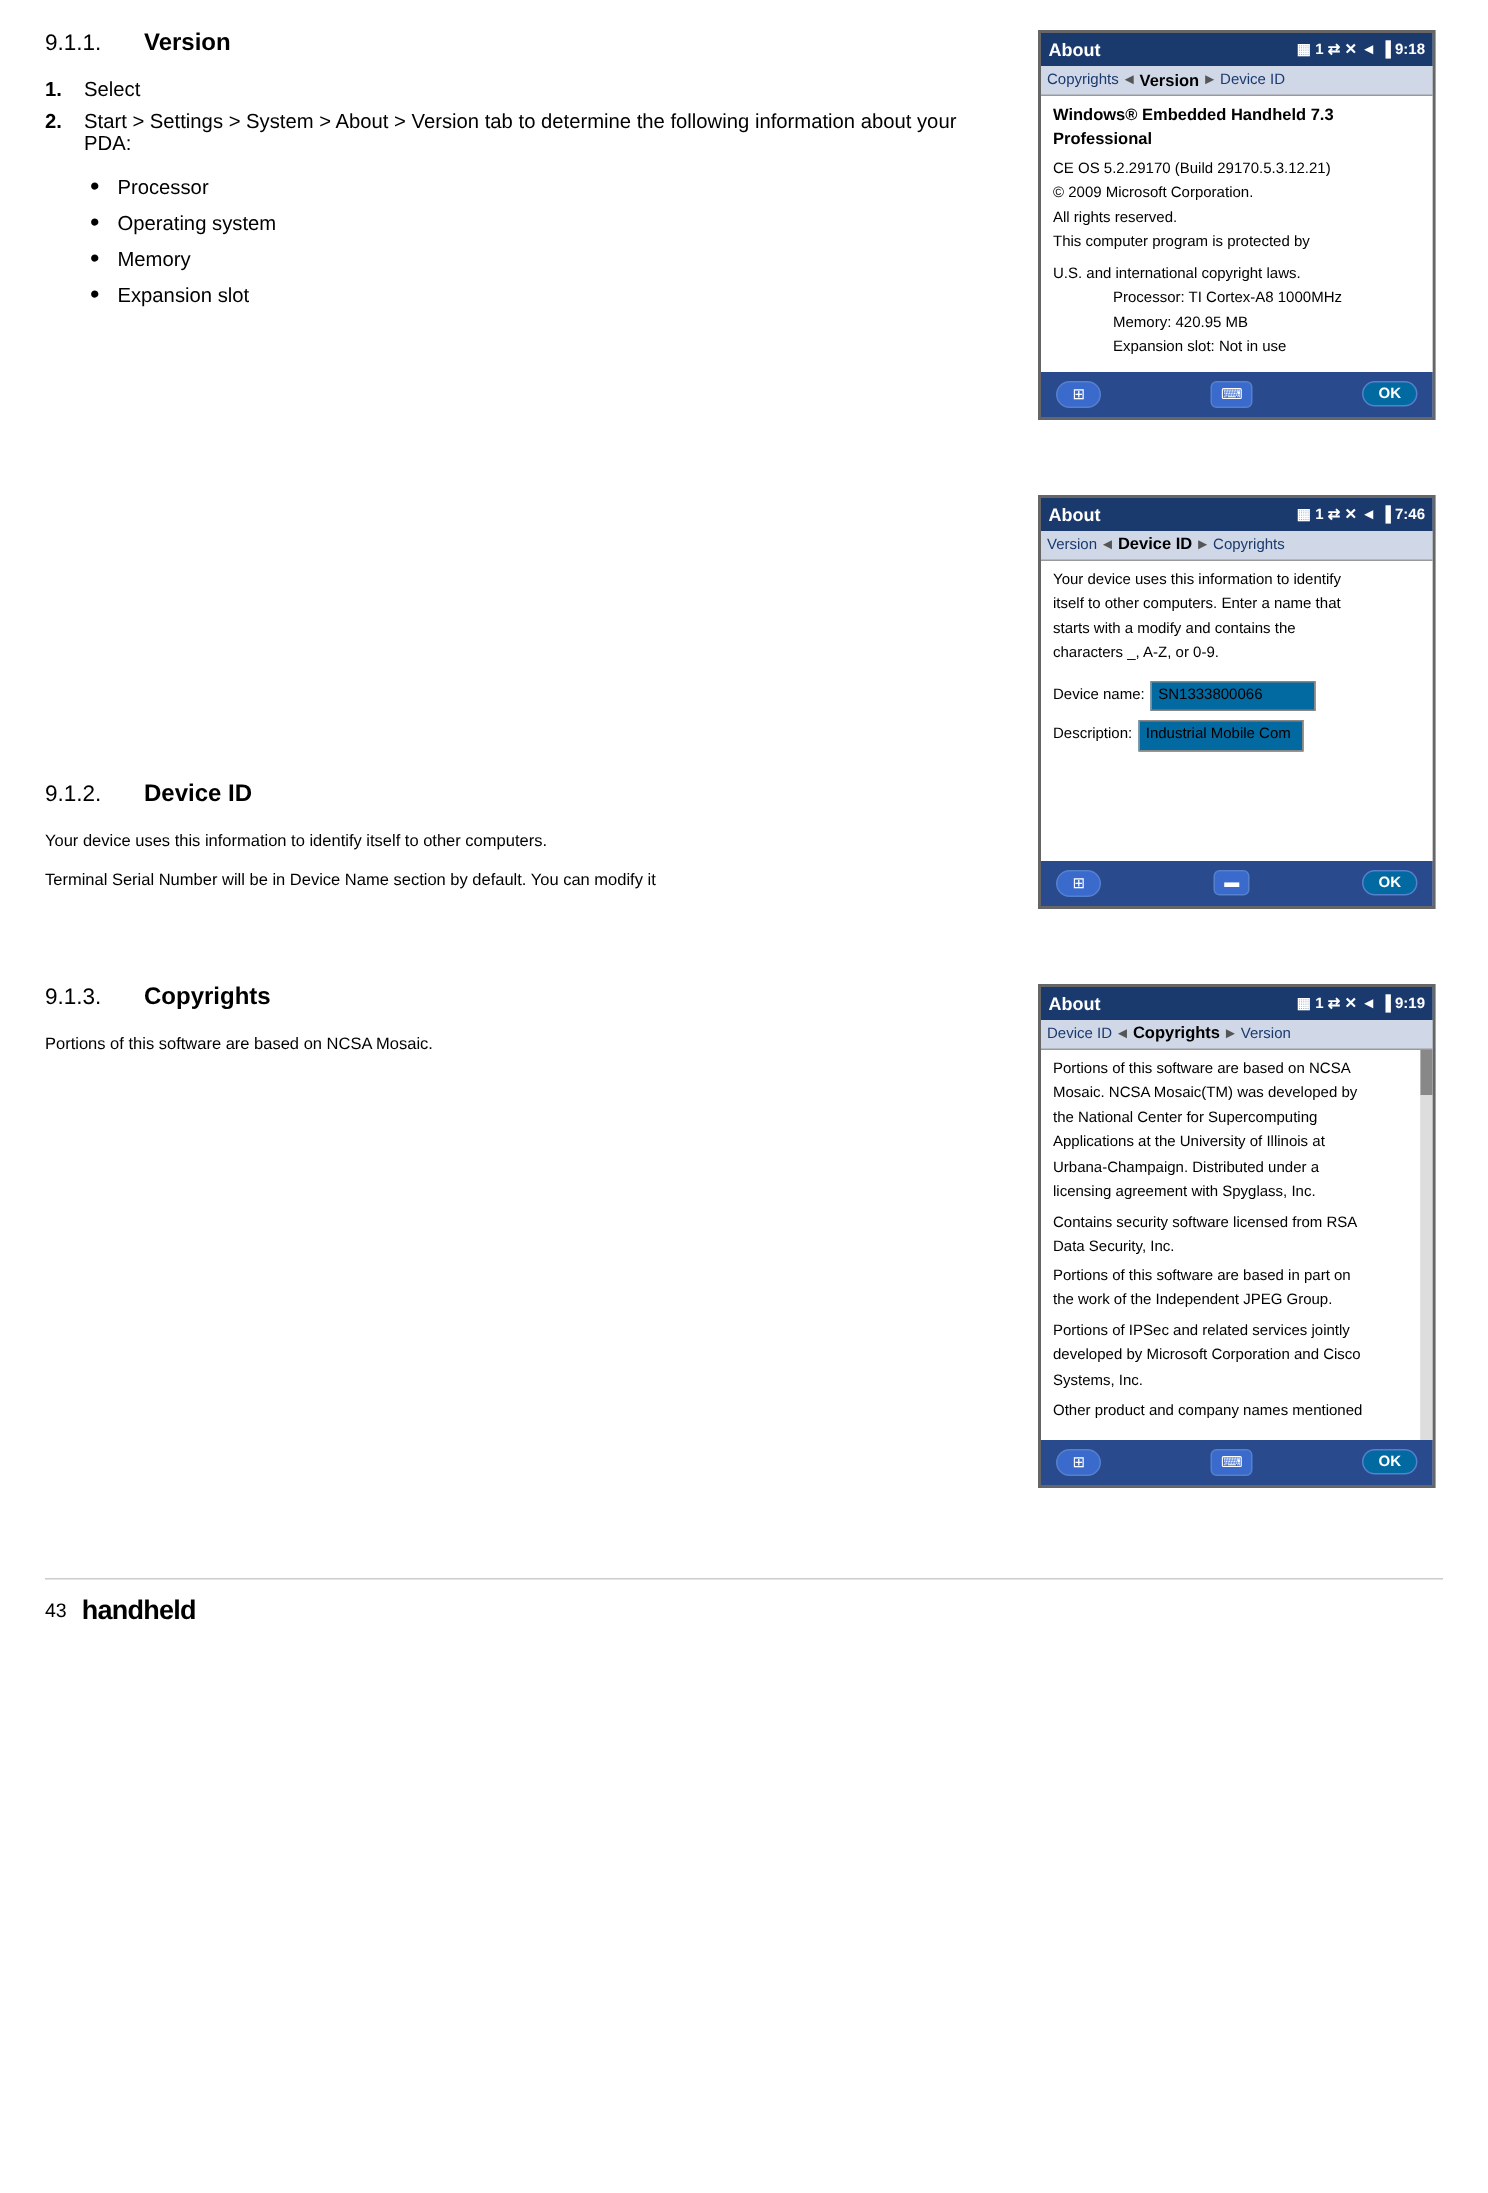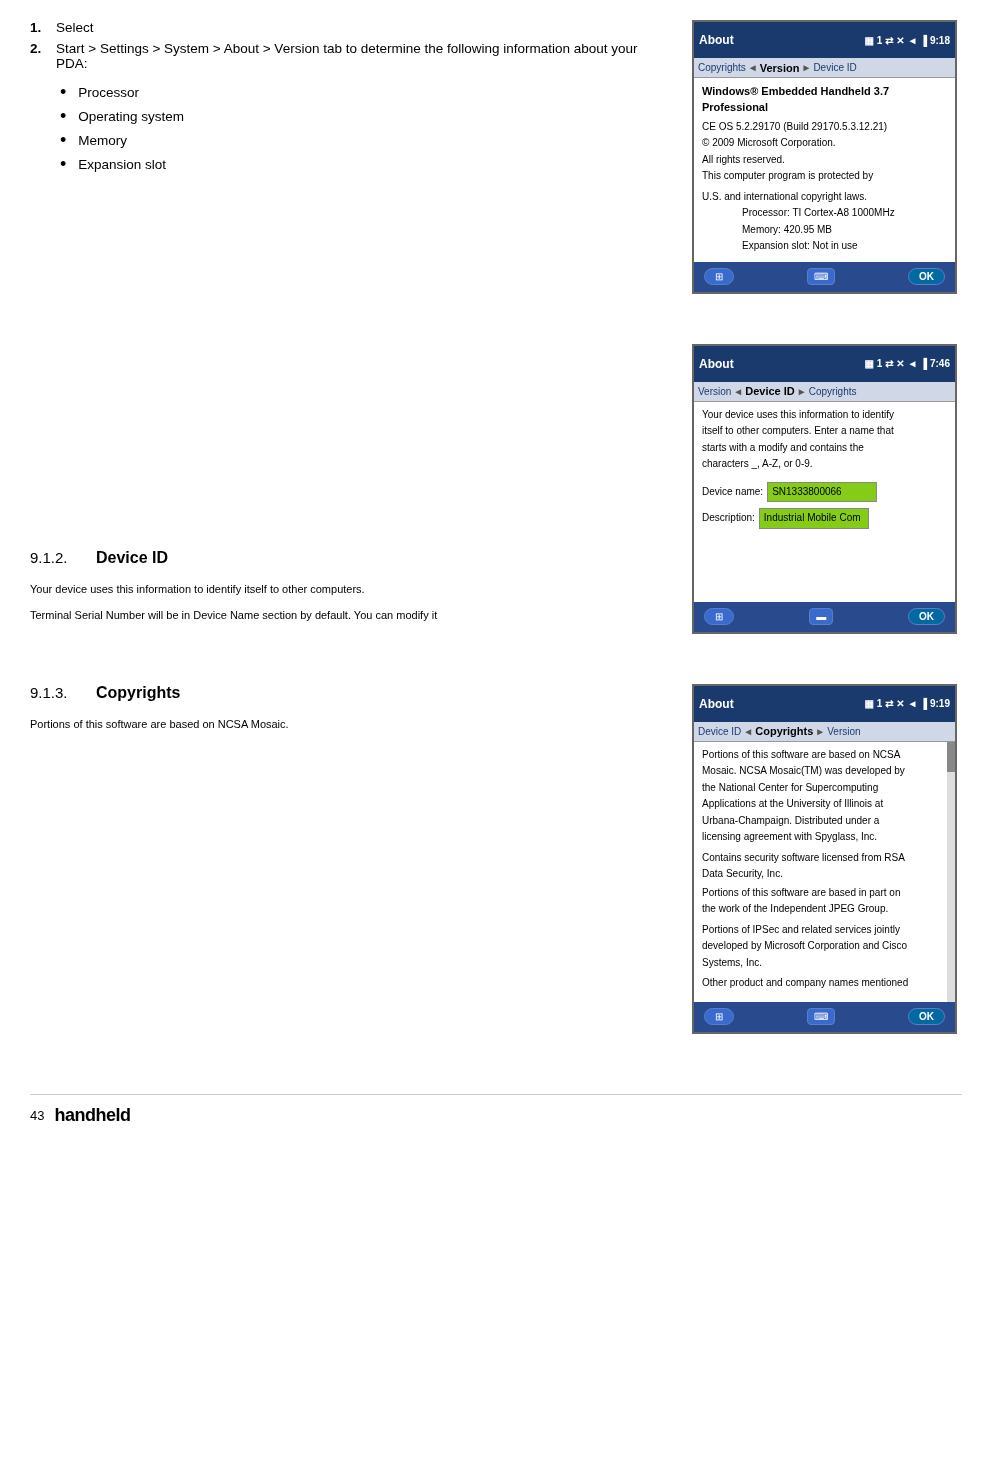--- a/index.html
+++ b/index.html
@@ -107,21 +107,21 @@
     }
 
     .device-titlebar {
       background: #1a3a6e;
       color: #fff;
       display: flex;
       align-items: center;
       padding: 2px 5px;
       font-size: 11px;
       font-weight: bold;
-      height: 36px;
+      height: 22px;
       gap: 4px;
     }
 
     .device-titlebar .title-left {
       font-weight: bold;
       font-size: 12px;
     }
 
     .device-titlebar .title-icons {
       margin-left: auto;
@@ -187,21 +187,21 @@
     .device-content-label {
       display: flex;
       align-items: center;
       gap: 4px;
       margin-bottom: 6px;
       font-size: 10px;
     }
 
     .device-input-box {
       border: 1px solid #888;
-      background: #84cc16;
+      background: #0369a1;
       padding: 2px 4px;
       font-size: 10px;
       min-width: 110px;
       display: inline-block;
     }
 
     .device-toolbar {
       background: #2a4a8e;
       display: flex;
       justify-content: space-between;
@@ -284,20 +284,24 @@
       background: #888;
     }
   </style>
 </head>
 <body>
 
 <div class="page-layout">
 
   <div class="section">
     <div class="section-text">
+      <div class="section-heading">
+        <span class="section-num">9.1.1.</span>
+        <strong>Version</strong>
+      </div>
       <ol class="step-list">
         <li>
           <span class="step-num">1.</span>
           <span>Select</span>
         </li>
         <li>
           <span class="step-num">2.</span>
           <span>Start &gt; Settings &gt; System &gt; About &gt; Version tab to determine the following information about your PDA:</span>
         </li>
       </ol>
@@ -324,21 +328,21 @@
         </div>
         <div class="device-tabbar">
           <span class="device-tab">Copyrights</span>
           <span class="device-tab-arrow">◄</span>
           <span class="device-tab active">Version</span>
           <span class="device-tab-arrow">►</span>
           <span class="device-tab">Device ID</span>
         </div>
         <div class="device-content-wrapper">
           <div class="device-content device-content-main">
-            <div class="device-content-title">Windows® Embedded Handheld 3.7 Professional</div>
+            <div class="device-content-title">Windows® Embedded Handheld 7.3 Professional</div>
             <div class="device-content-line">CE OS 5.2.29170 (Build 29170.5.3.12.21)</div>
             <div class="device-content-line">© 2009 Microsoft Corporation.</div>
             <div class="device-content-line">All rights reserved.</div>
             <div class="device-content-line" style="margin-bottom:6px;">This computer program is protected by</div>
             <div class="device-content-line">U.S. and international copyright laws.</div>
             <div class="device-content-indent">Processor:  TI Cortex-A8 1000MHz</div>
             <div class="device-content-indent">Memory:  420.95 MB</div>
             <div class="device-content-indent">Expansion slot:  Not in use</div>
           </div>
         </div>

